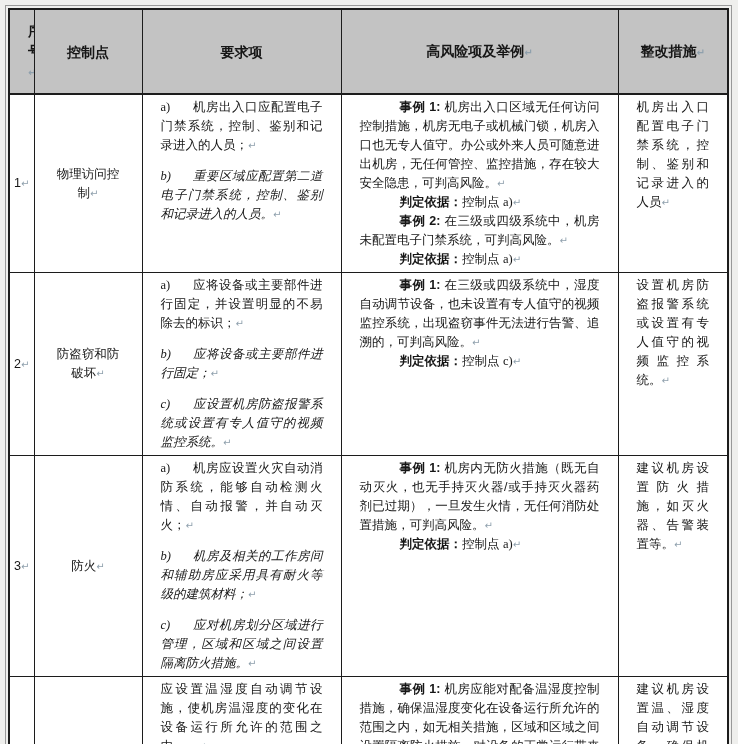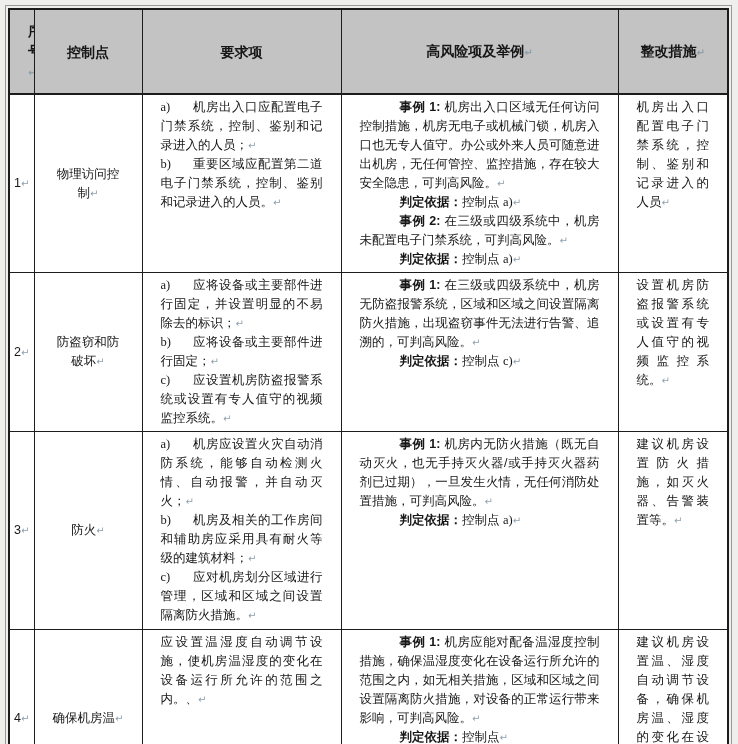--- a/index.html
+++ b/index.html
@@ -14,21 +14,21 @@
     font-weight:bold;font-size:14px;line-height:20px;height:77px;border-bottom:2px solid var(--grid,#1c1c1c);}
   tbody tr:nth-child(1){height:167px;}
   tbody tr:nth-child(2){height:153px;}
   tbody tr:nth-child(3){height:198px;}
   tbody tr:nth-child(4){height:128px;}
   td.col-index{text-align:center;vertical-align:middle;padding:3px 1px;}
   td.col-control-point{vertical-align:middle;}
   .para{text-align:justify;}
   td.col-index .para,td.col-control-point .para{text-align:center;}
   td.col-index .para{text-align:center;}
-  .cell-req .para + .para{margin-top:0;}
+  .cell-req .para + .para{margin-top:12px;font-style:italic;}
   .b{font-weight:bold;margin-left:40px;}
   .mark{color:var(--mark,#8fa0ad);font-size:10px;}
   .lat{font-family:"Liberation Serif","DejaVu Serif",serif;}
   .lbl{display:inline-block;width:32px;}
 </style>
 </head>
 <body>
 
 <div class="screen">
   <div class="frame">
@@ -77,21 +77,21 @@
             </td>
             <td class="col-control-point cell-point">
               <div class="para"><span>防盗窃和防破坏</span><span class="mark">↵</span></div>
             </td>
             <td class="col-requirements cell-req">
               <div class="para"><span class="lat lbl">a)</span><span>应将设备或主要部件进行固定，并设置明显的不易除去的标识；</span><span class="mark">↵</span></div>
               <div class="para"><span class="lat lbl">b)</span><span>应将设备或主要部件进行固定；</span><span class="mark">↵</span></div>
               <div class="para"><span class="lat lbl">c)</span><span>应设置机房防盗报警系统或设置有专人值守的视频监控系统。</span><span class="mark">↵</span></div>
             </td>
             <td class="col-high-risk-examples cell-risk">
-              <div class="para"><span class="b">事例 1: </span><span>在三级或四级系统中，机房无防盗报警系统，区域和区域之间设置隔离防火措施，出现盗窃事件无法进行告警、追溯的，可判高风险。</span><span class="mark">↵</span></div>
+              <div class="para"><span class="b">事例 1: </span><span>在三级或四级系统中，湿度自动调节设备，也未设置有专人值守的视频监控系统，出现盗窃事件无法进行告警、追溯的，可判高风险。</span><span class="mark">↵</span></div>
               <div class="para"><span class="b">判定依据：</span><span>控制点 </span><span class="lat">c)</span><span class="mark">↵</span></div>
             </td>
             <td class="col-remediation cell-fix">
               <div class="para"><span>设置机房防盗报警系统或设置有专人值守的视频监控系统。</span><span class="mark">↵</span></div>
             </td>
           </tr>
           <tr>
             <td class="col-index cell-num">
               <div class="para"><span>3</span><span class="mark">↵</span></div>
             </td>

